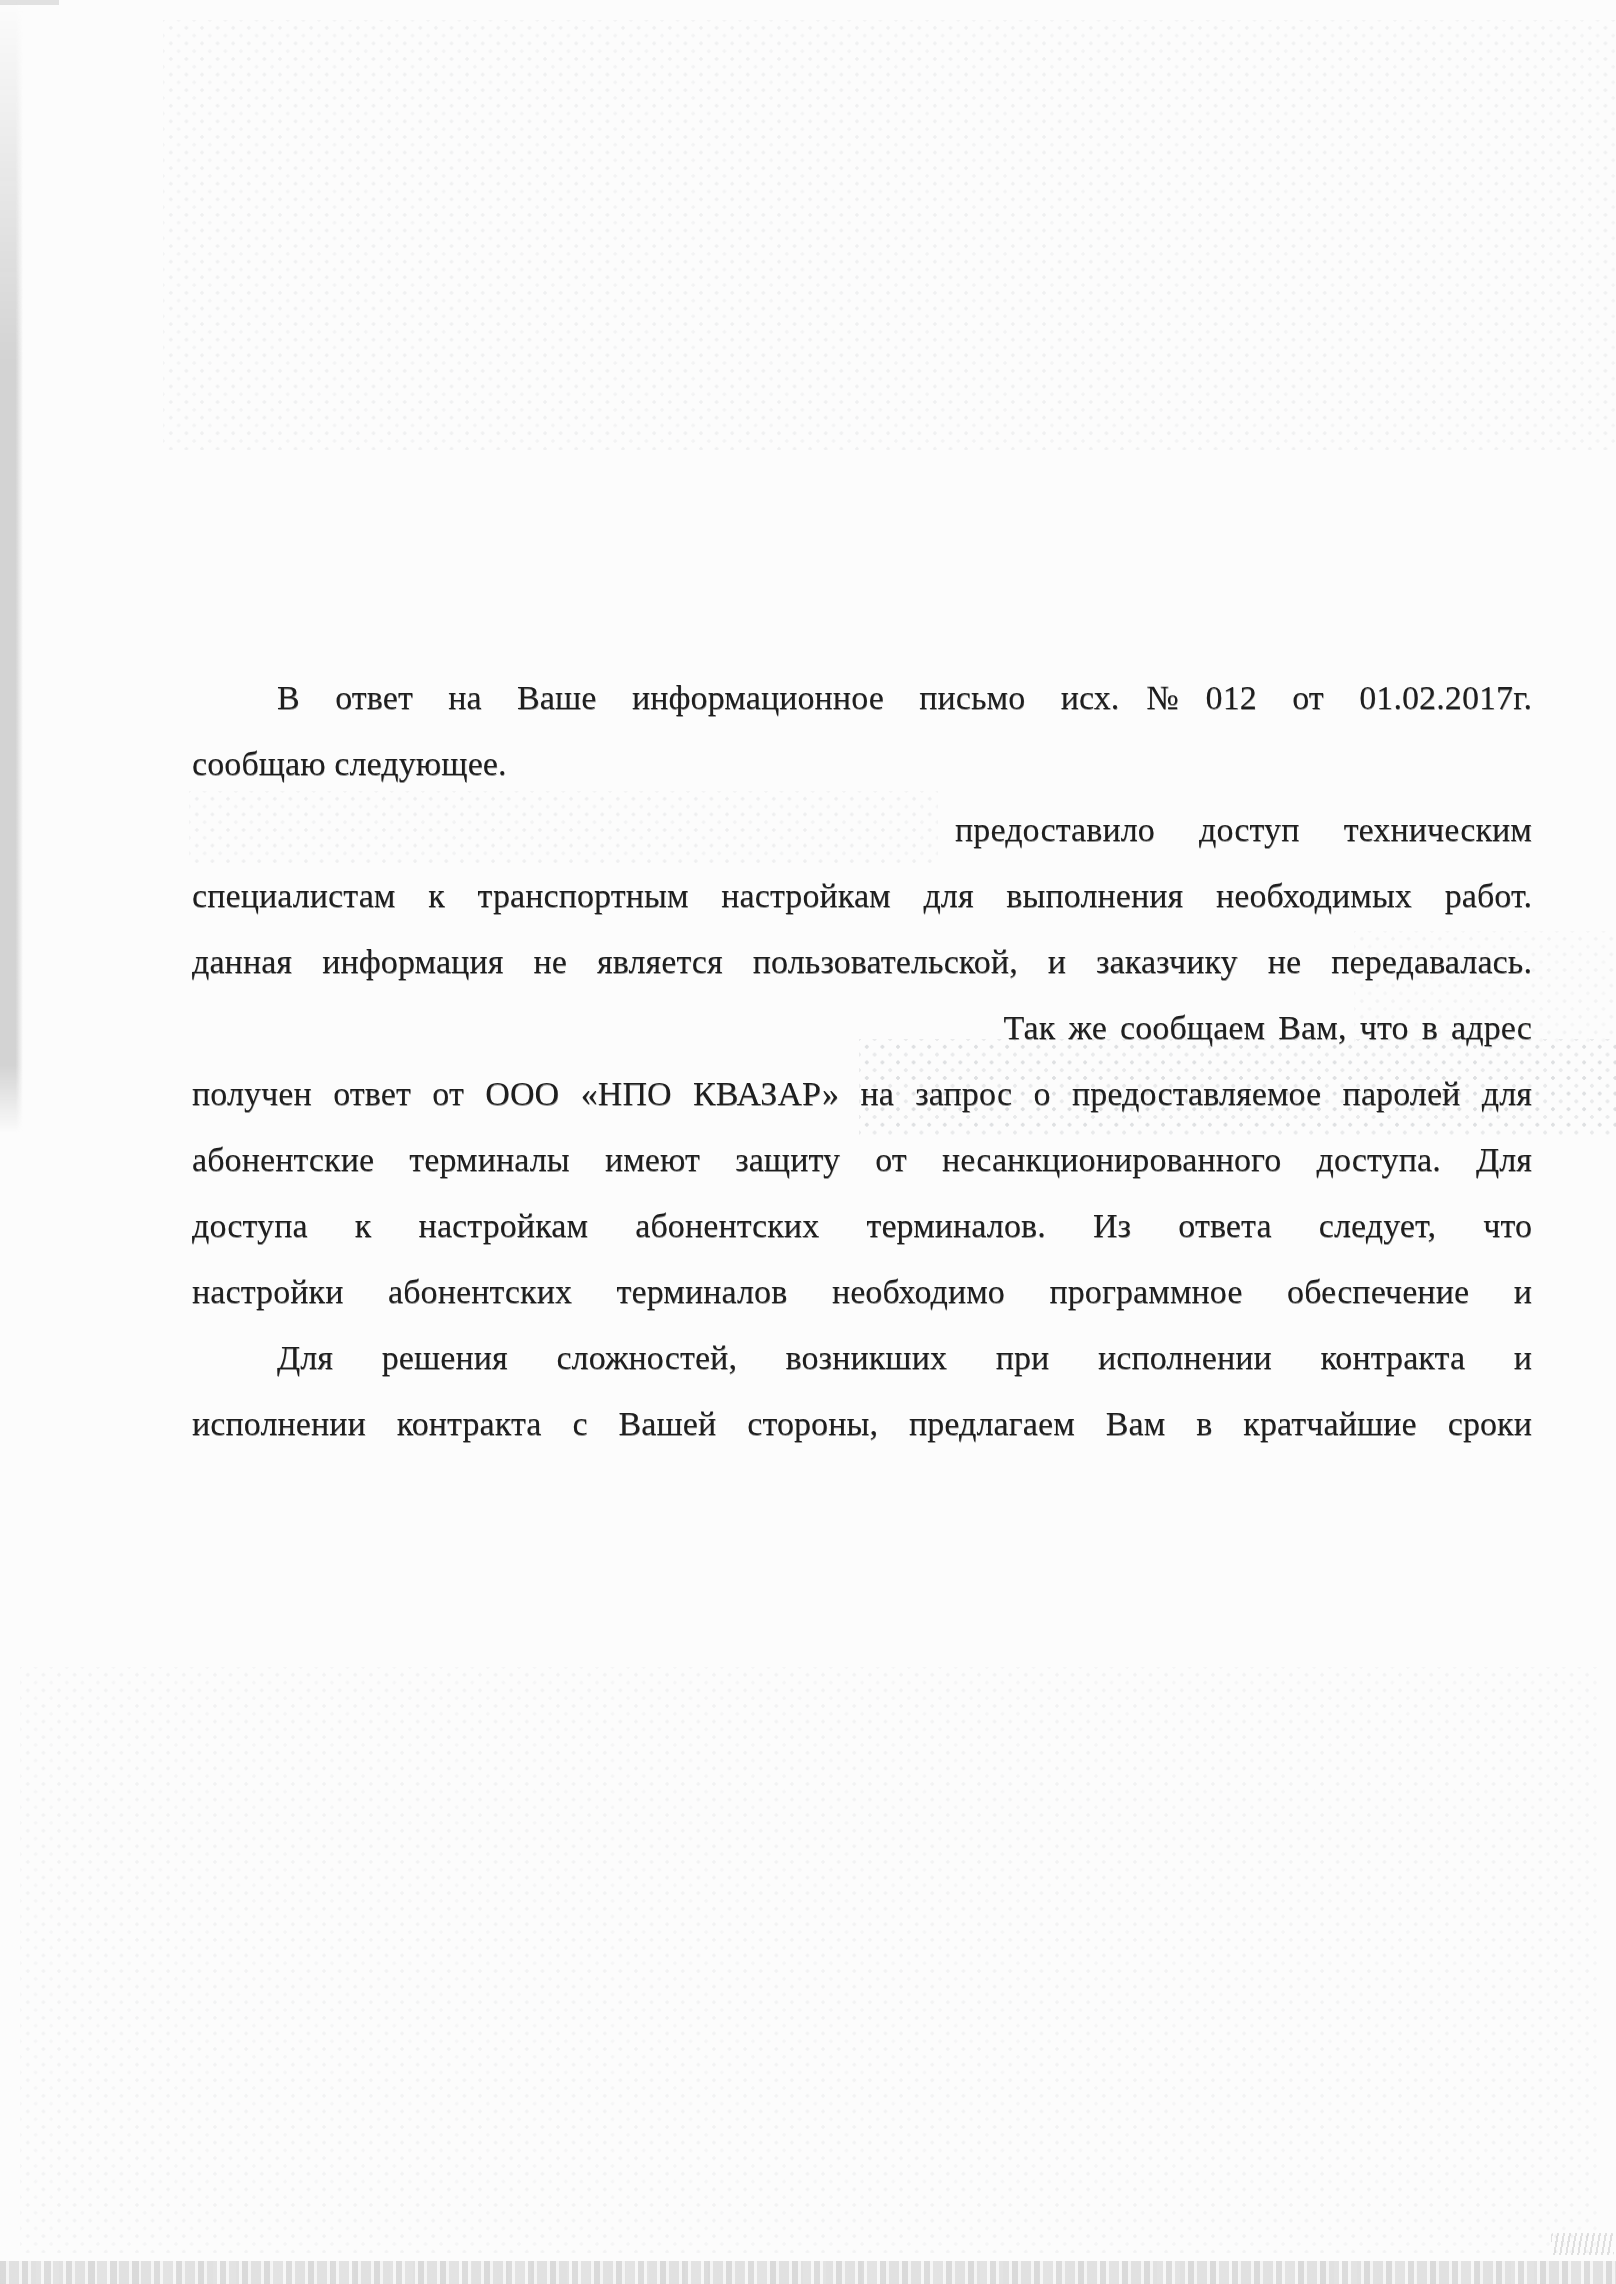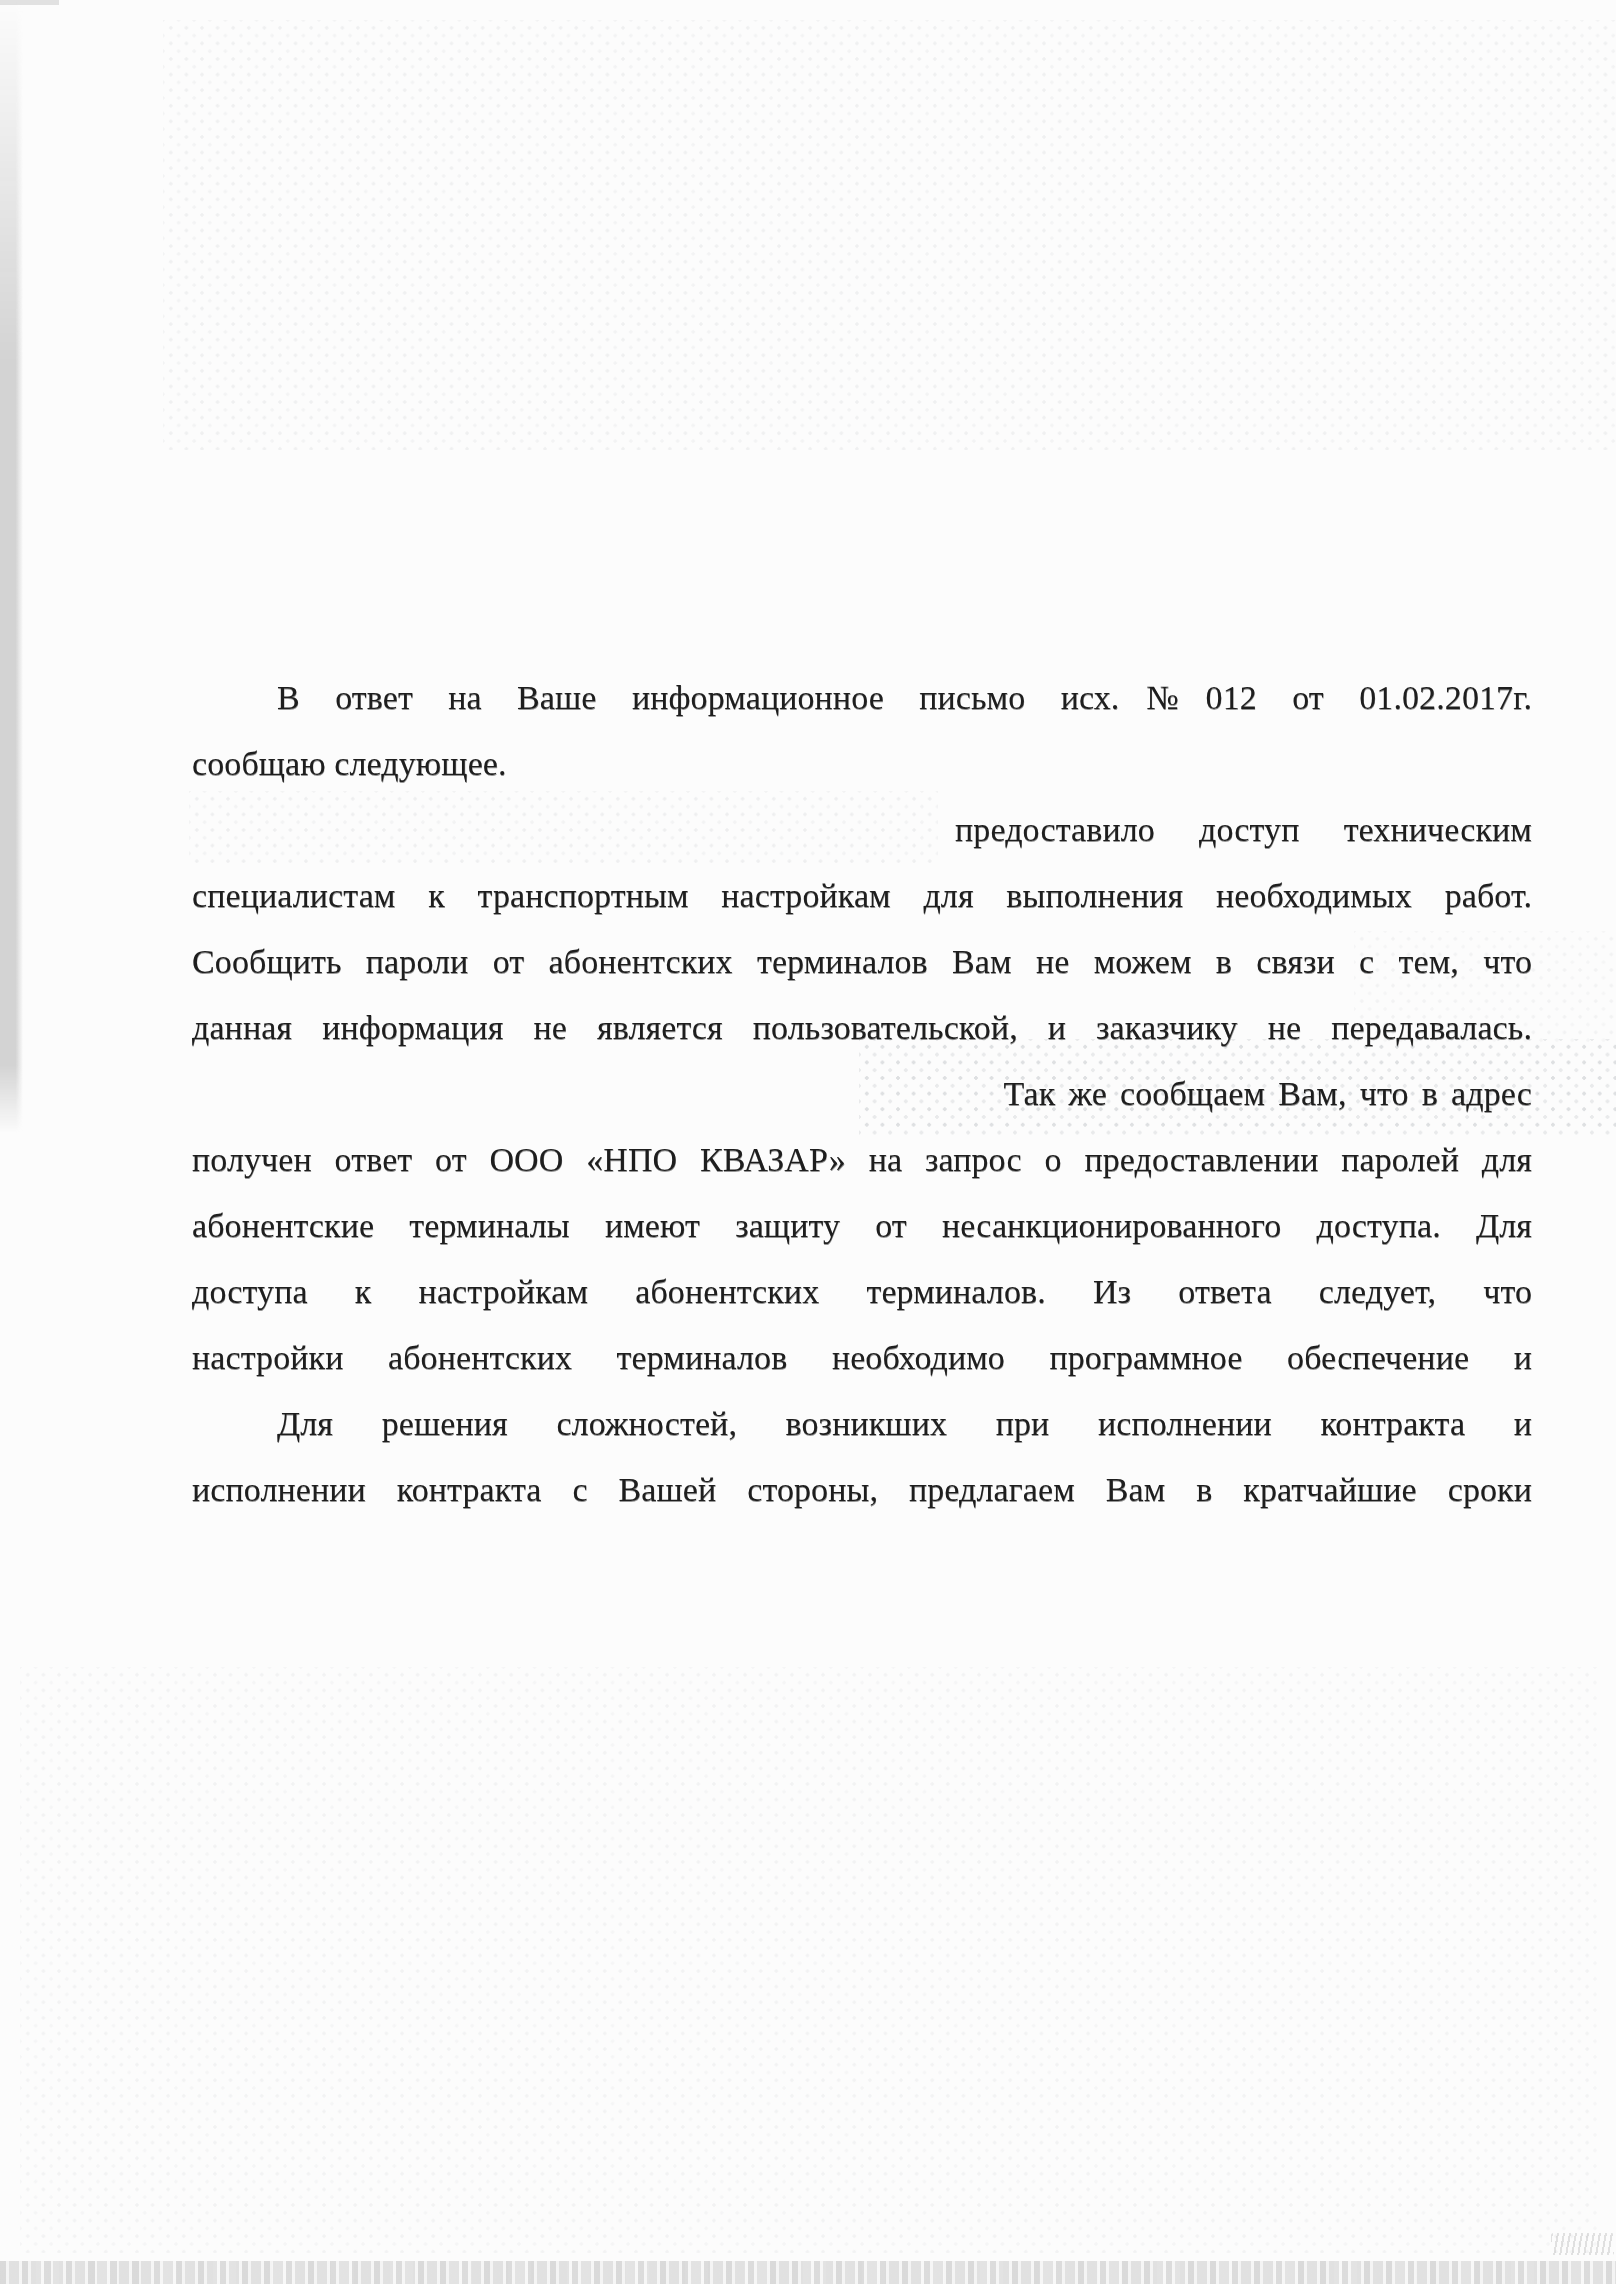--- a/index.html
+++ b/index.html
@@ -82,24 +82,23 @@
   <div class="edge-top"></div>
   <div class="edge-left"></div>
   <div class="edge-bottom"></div>
   <div class="smudge"></div>
 
   <div class="letter">
     <div class="line ind jl">В ответ на Ваше информационное письмо исх.№012 от 01.02.2017г.</div>
     <div class="line">сообщаю следующее.</div>
     <div class="line push jl">предоставило доступ техническим</div>
     <div class="line jl">специалистам к транспортным настройкам для выполнения необходимых работ.</div>
-    <div class="line jl">Сообщить пароли от абонентских терминалов Вам не можем в связи с тем, что</div>
     <div class="line jl">данная информация не является пользовательской, и заказчику не передавалась.</div>
     <div class="line ind sp">Так же сообщаем Вам, что в адрес</div>
-    <div class="line jl">получен ответ от ООО «НПО КВАЗАР» на запрос о предоставлении паролей для</div>
+    <div class="line jl">получен ответ от ООО «НПО КВАЗАР» на запрос о предоставляемое паролей для</div>
     <div class="line jl">абонентские терминалы имеют защиту от несанкционированного доступа. Для</div>
     <div class="line jl">доступа к настройкам абонентских терминалов. Из ответа следует, что</div>
     <div class="line jl">настройки абонентских терминалов необходимо программное обеспечение и</div>
     <div class="line ind jl">Для решения сложностей, возникших при исполнении контракта и</div>
     <div class="line jl">исполнении контракта с Вашей стороны, предлагаем Вам в кратчайшие сроки</div>
   </div>
 
 </div>
 
 

